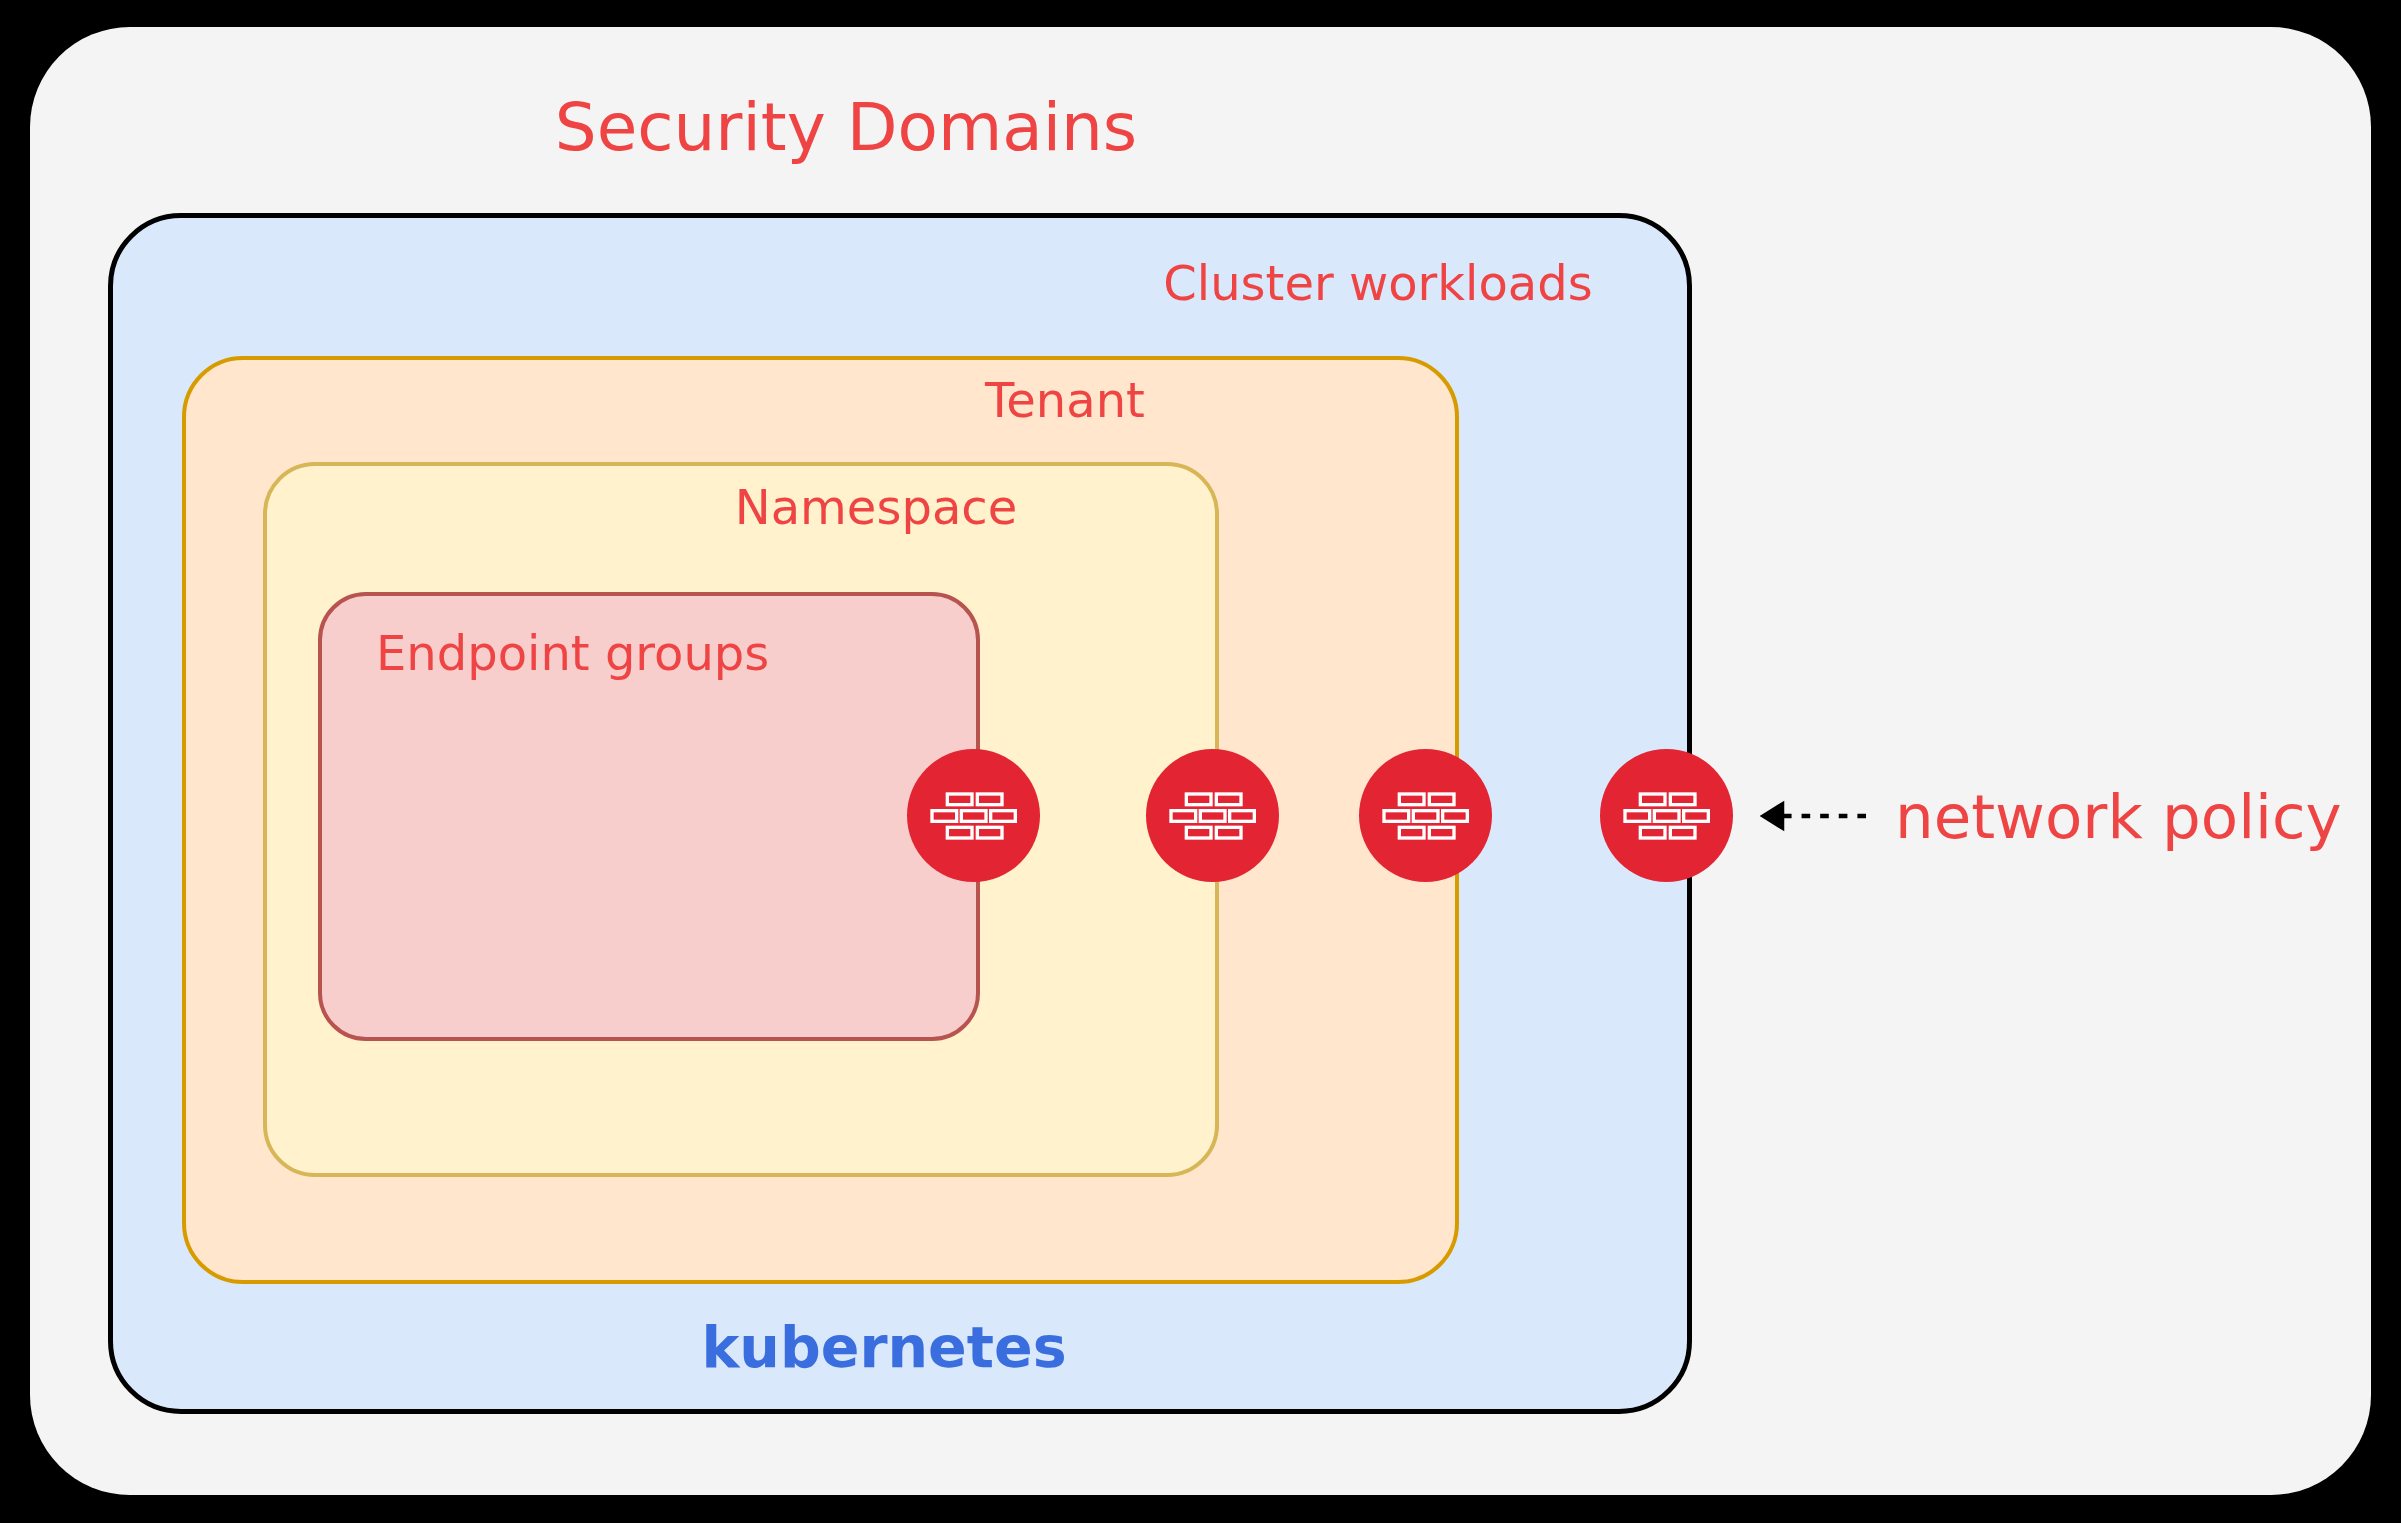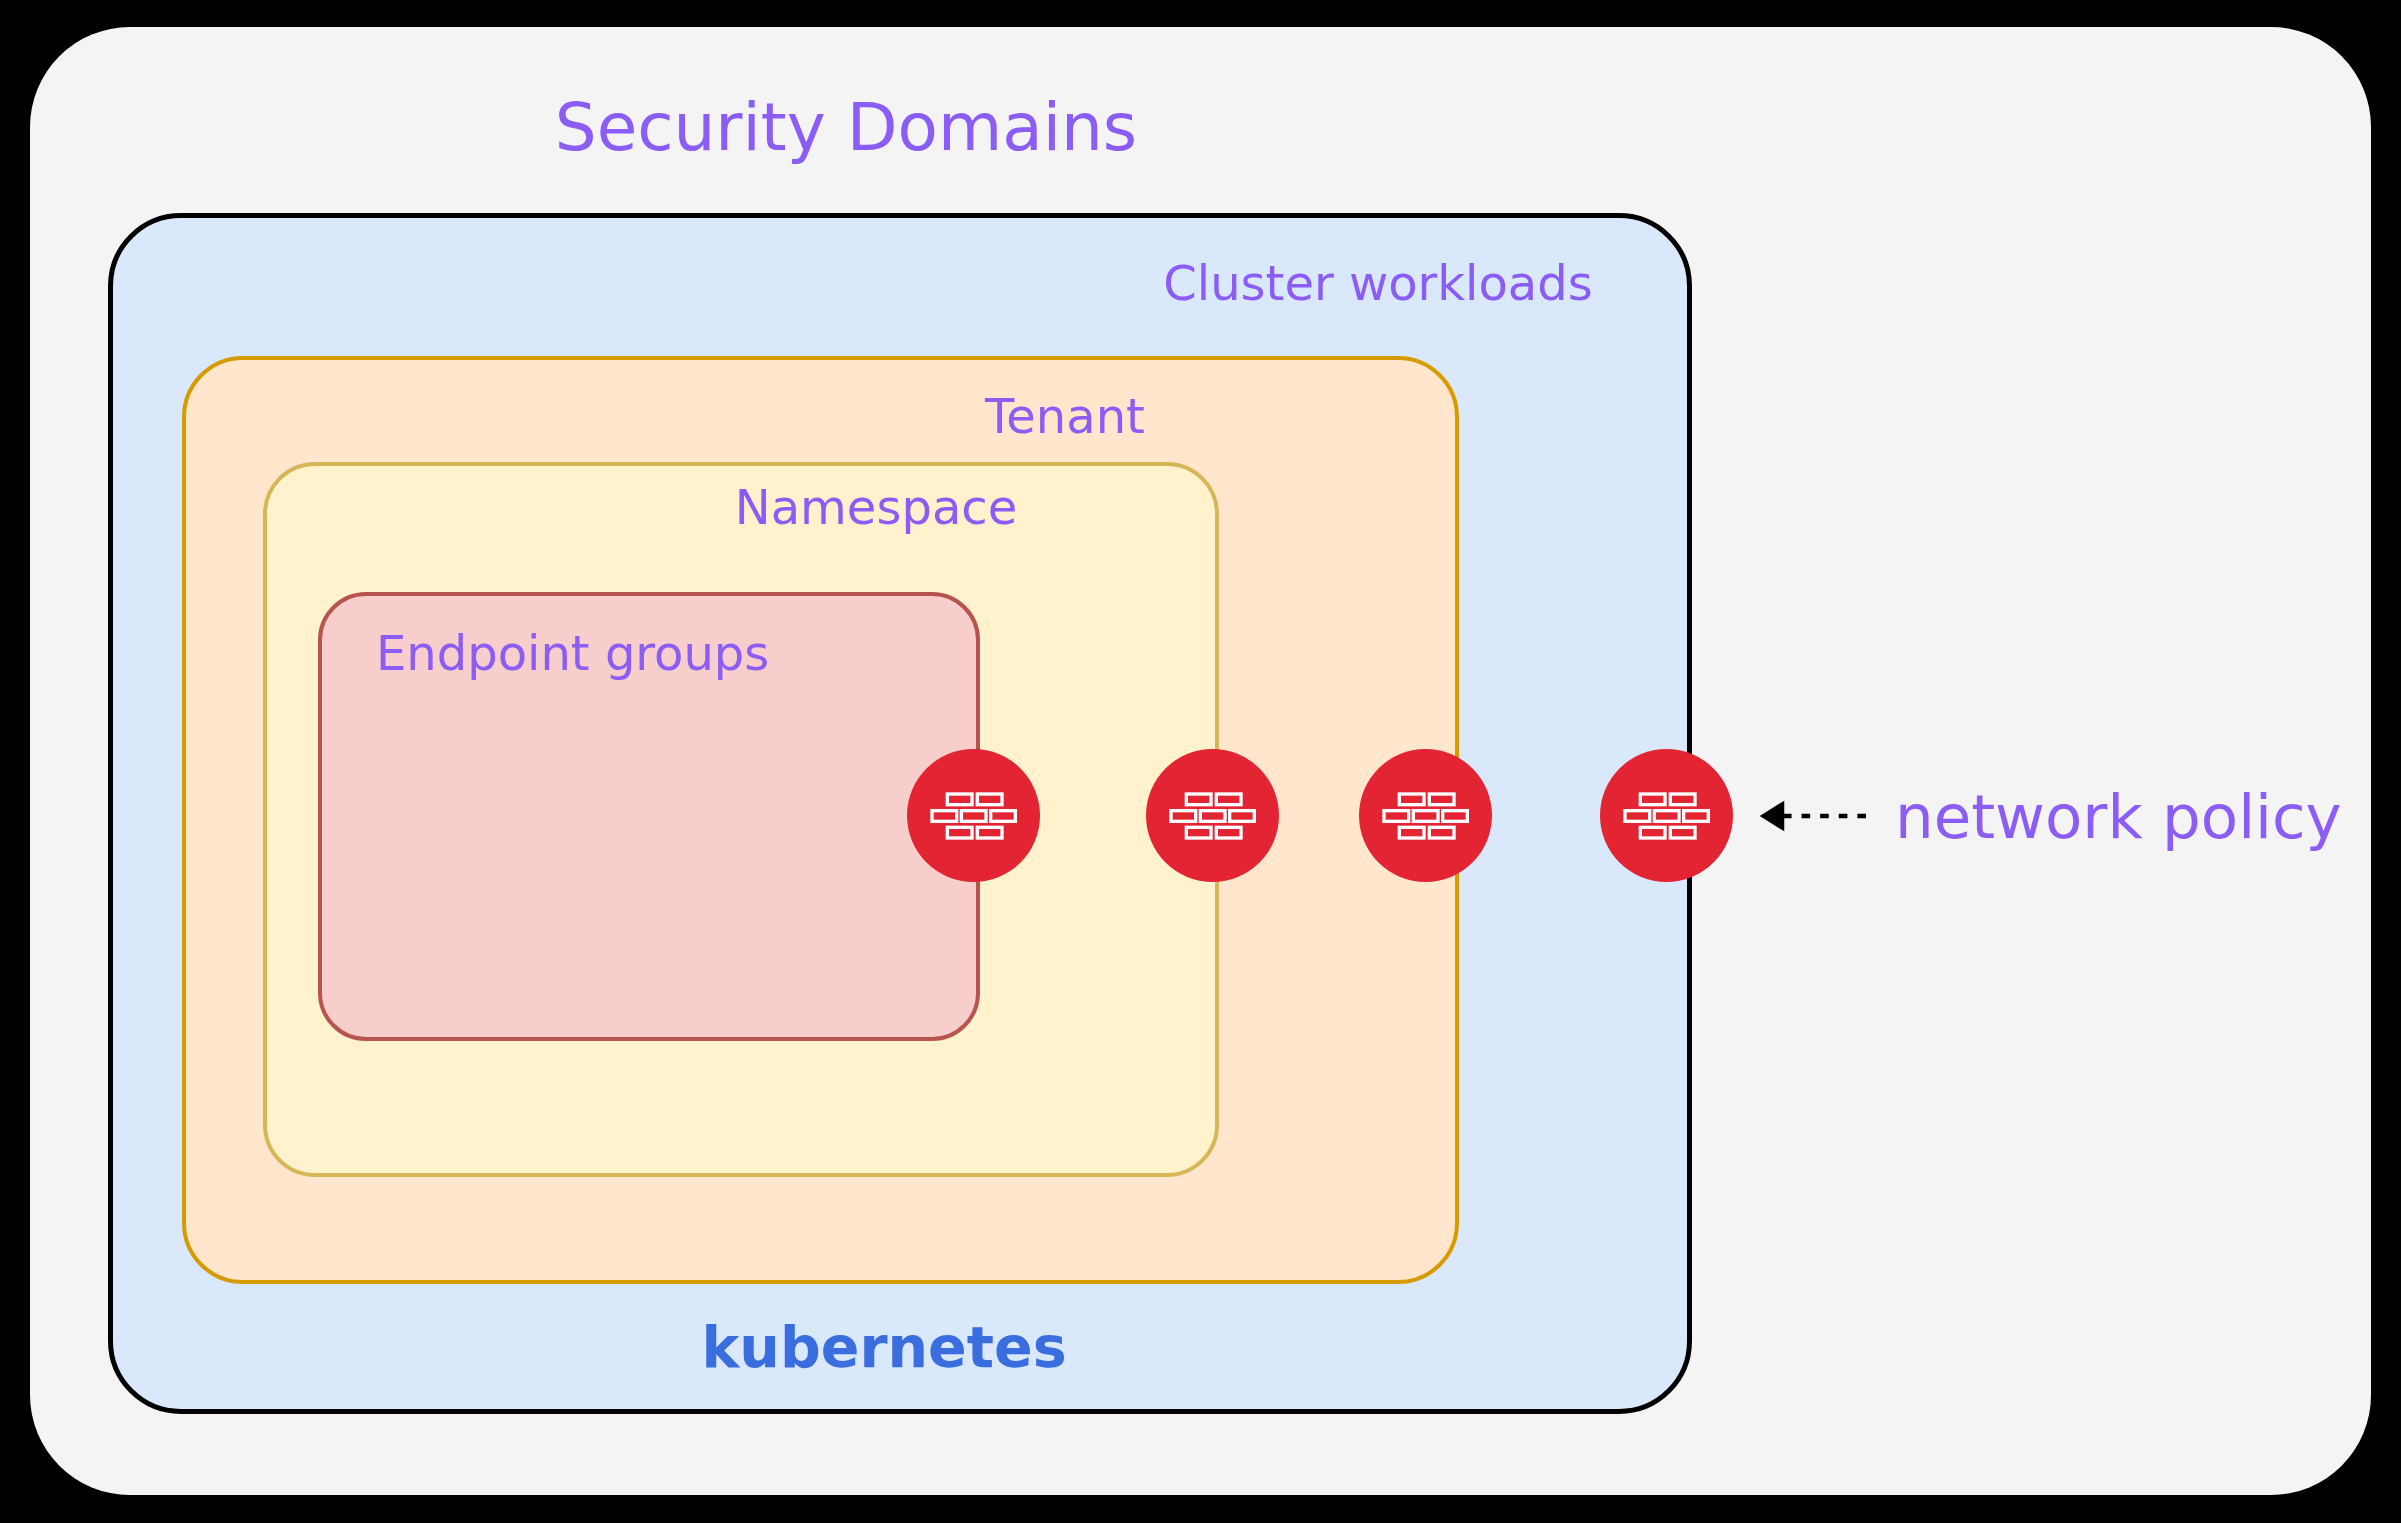--- a/index.html
+++ b/index.html
@@ -31,26 +31,26 @@
     left:263px;top:462px;width:956px;height:715px;
     background:#FFF2CC;border:4.7px solid #D6B656;border-radius:52px;
     box-sizing:border-box;
   }
   #endpoint-box{
     left:318px;top:592px;width:662px;height:449px;
     background:#F8CECC;border:4.7px solid #B85450;border-radius:48px;
     box-sizing:border-box;
   }
   
-  .lbl{color:#8b5cf6;white-space:nowrap;line-height:1;}
+  .lbl{color:#ef4444;white-space:nowrap;line-height:1;}
   .center{transform:translate(-50%,-50%);}
   .vcenter{transform:translateY(-50%);}
   #title{left:846px;top:128px;font-size:66px;}
   #cluster-label{left:1378px;top:283px;font-size:48px;}
-  #tenant-label{left:1065px;top:400px;font-size:48px;margin-top:16px;}
+  #tenant-label{left:1065px;top:400px;font-size:48px;}
   #namespace-label{left:844px;top:507px;font-size:48px;margin-left:32px;}
   #endpoint-label{left:376px;top:653px;font-size:48px;}
   #kubernetes-label{left:884px;top:1347px;font-size:57px;font-weight:bold;color:#3A6EDE;}
   #np-label{left:1895px;top:816px;font-size:61px;}
   
   .fw{
     width:133px;height:133px;border-radius:50%;
     background:#E22433;top:749px;z-index:5;
     display:flex;align-items:center;justify-content:center;
   }

